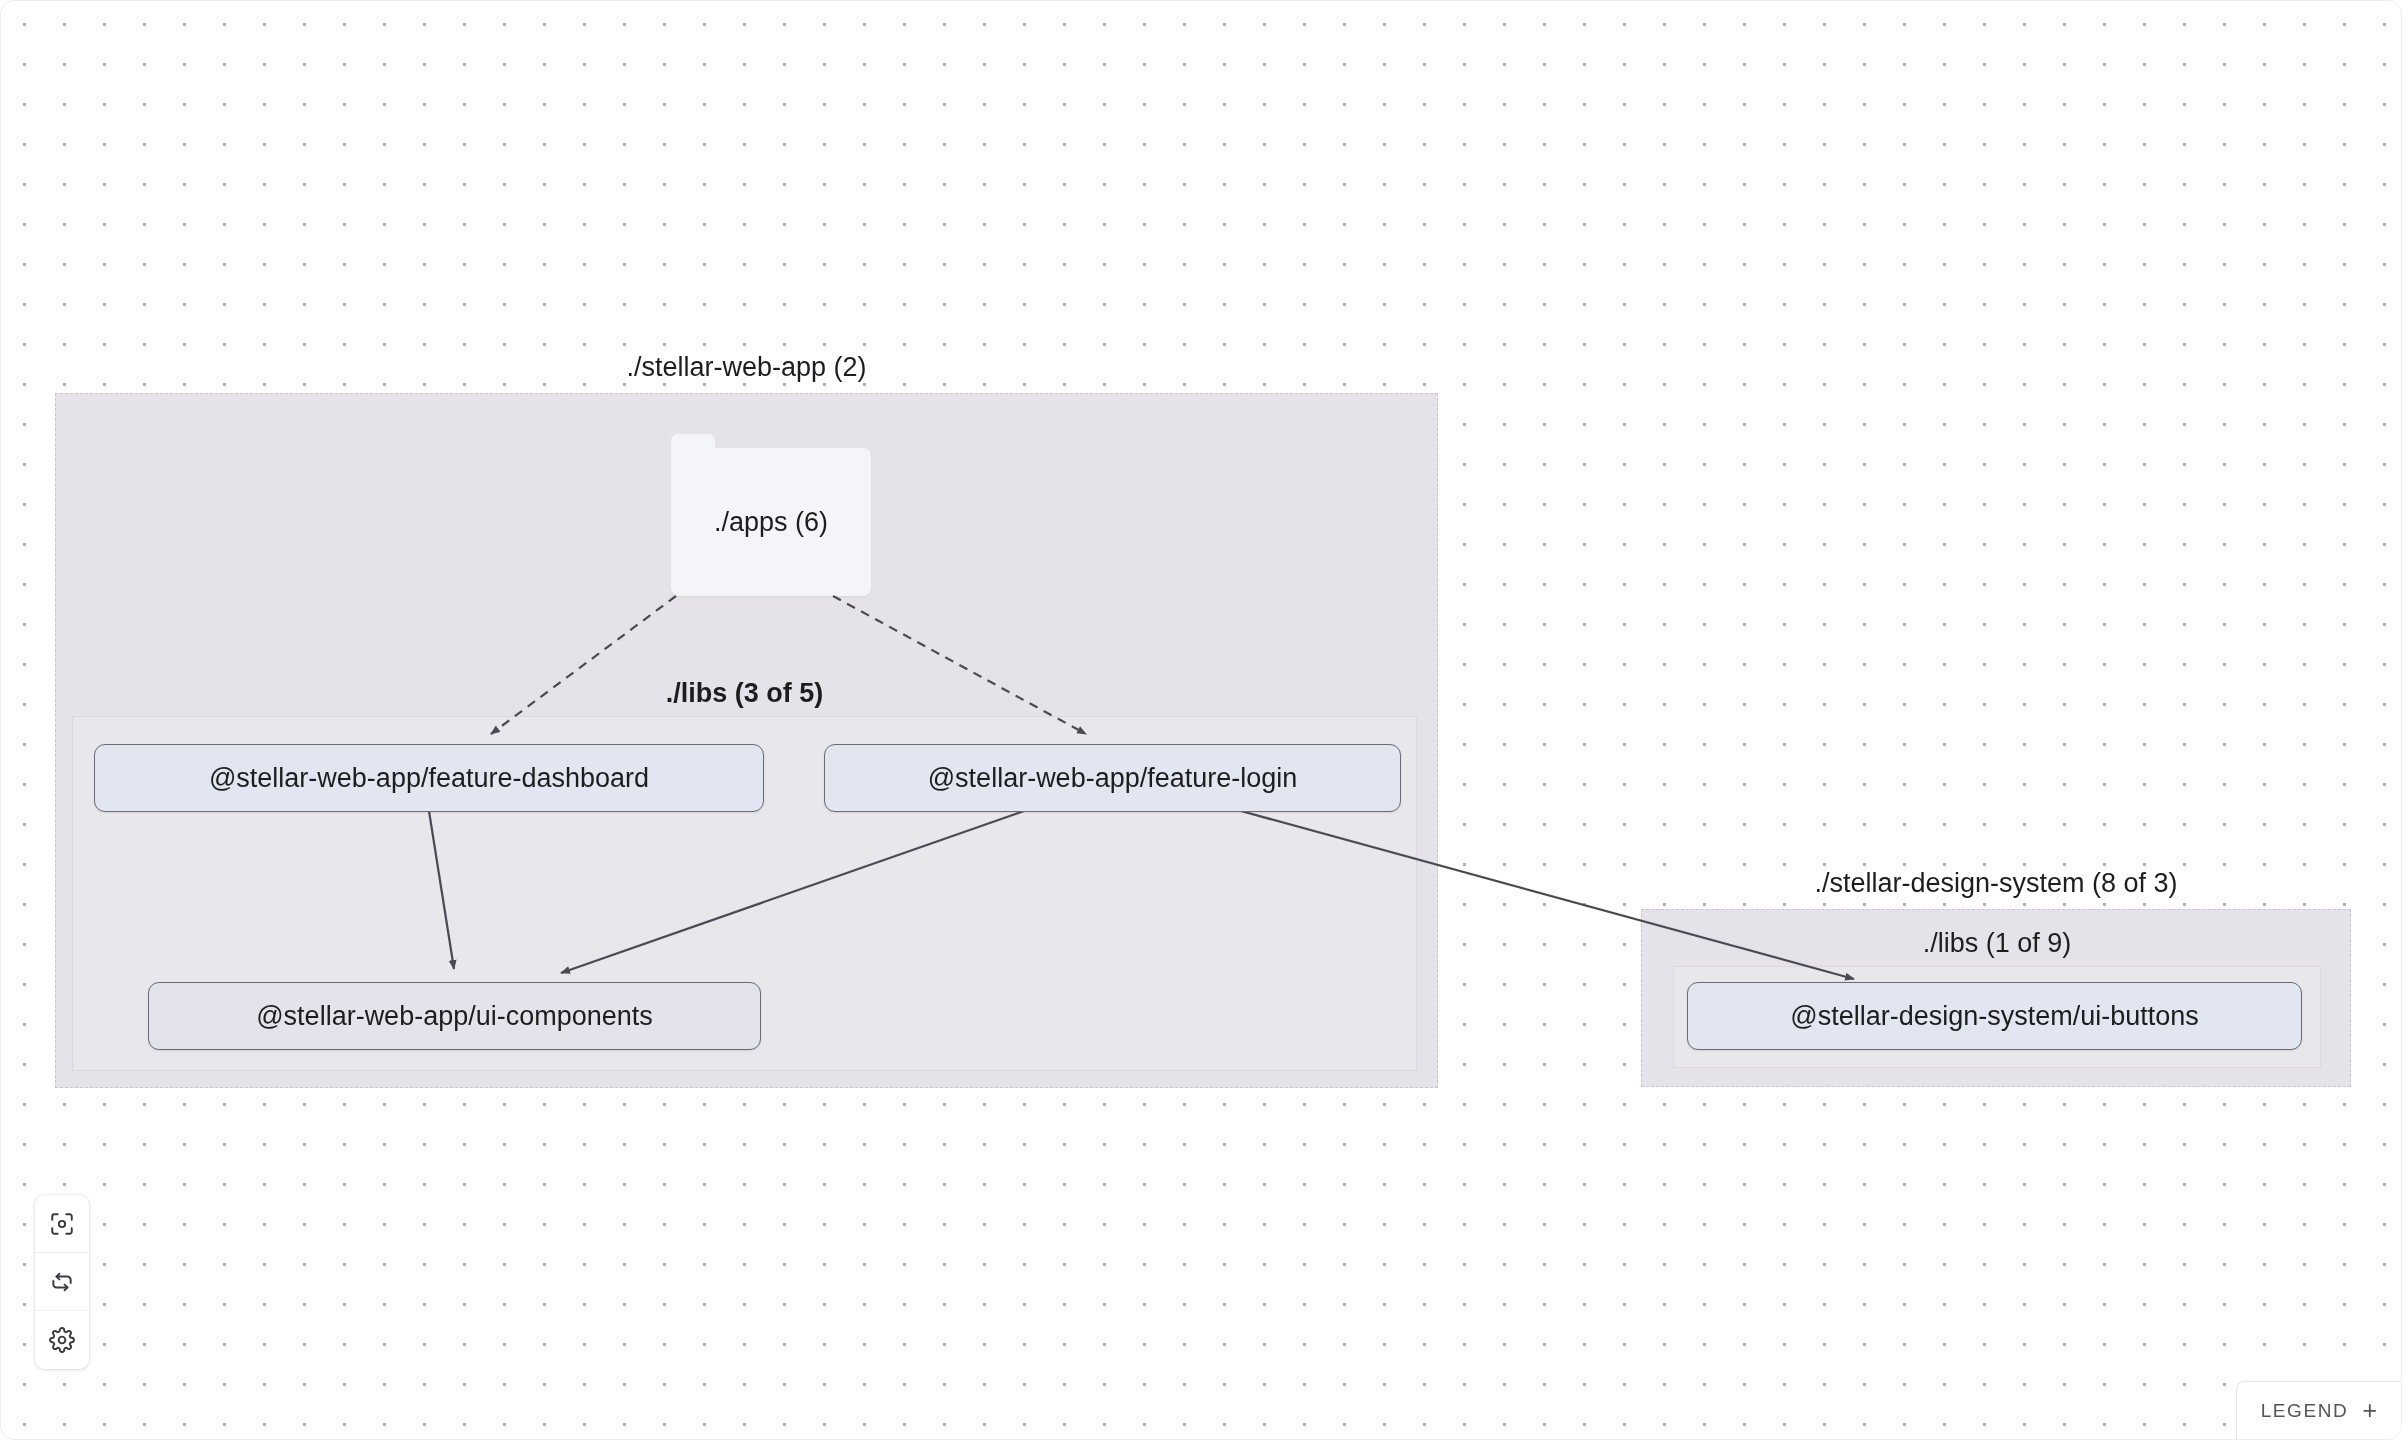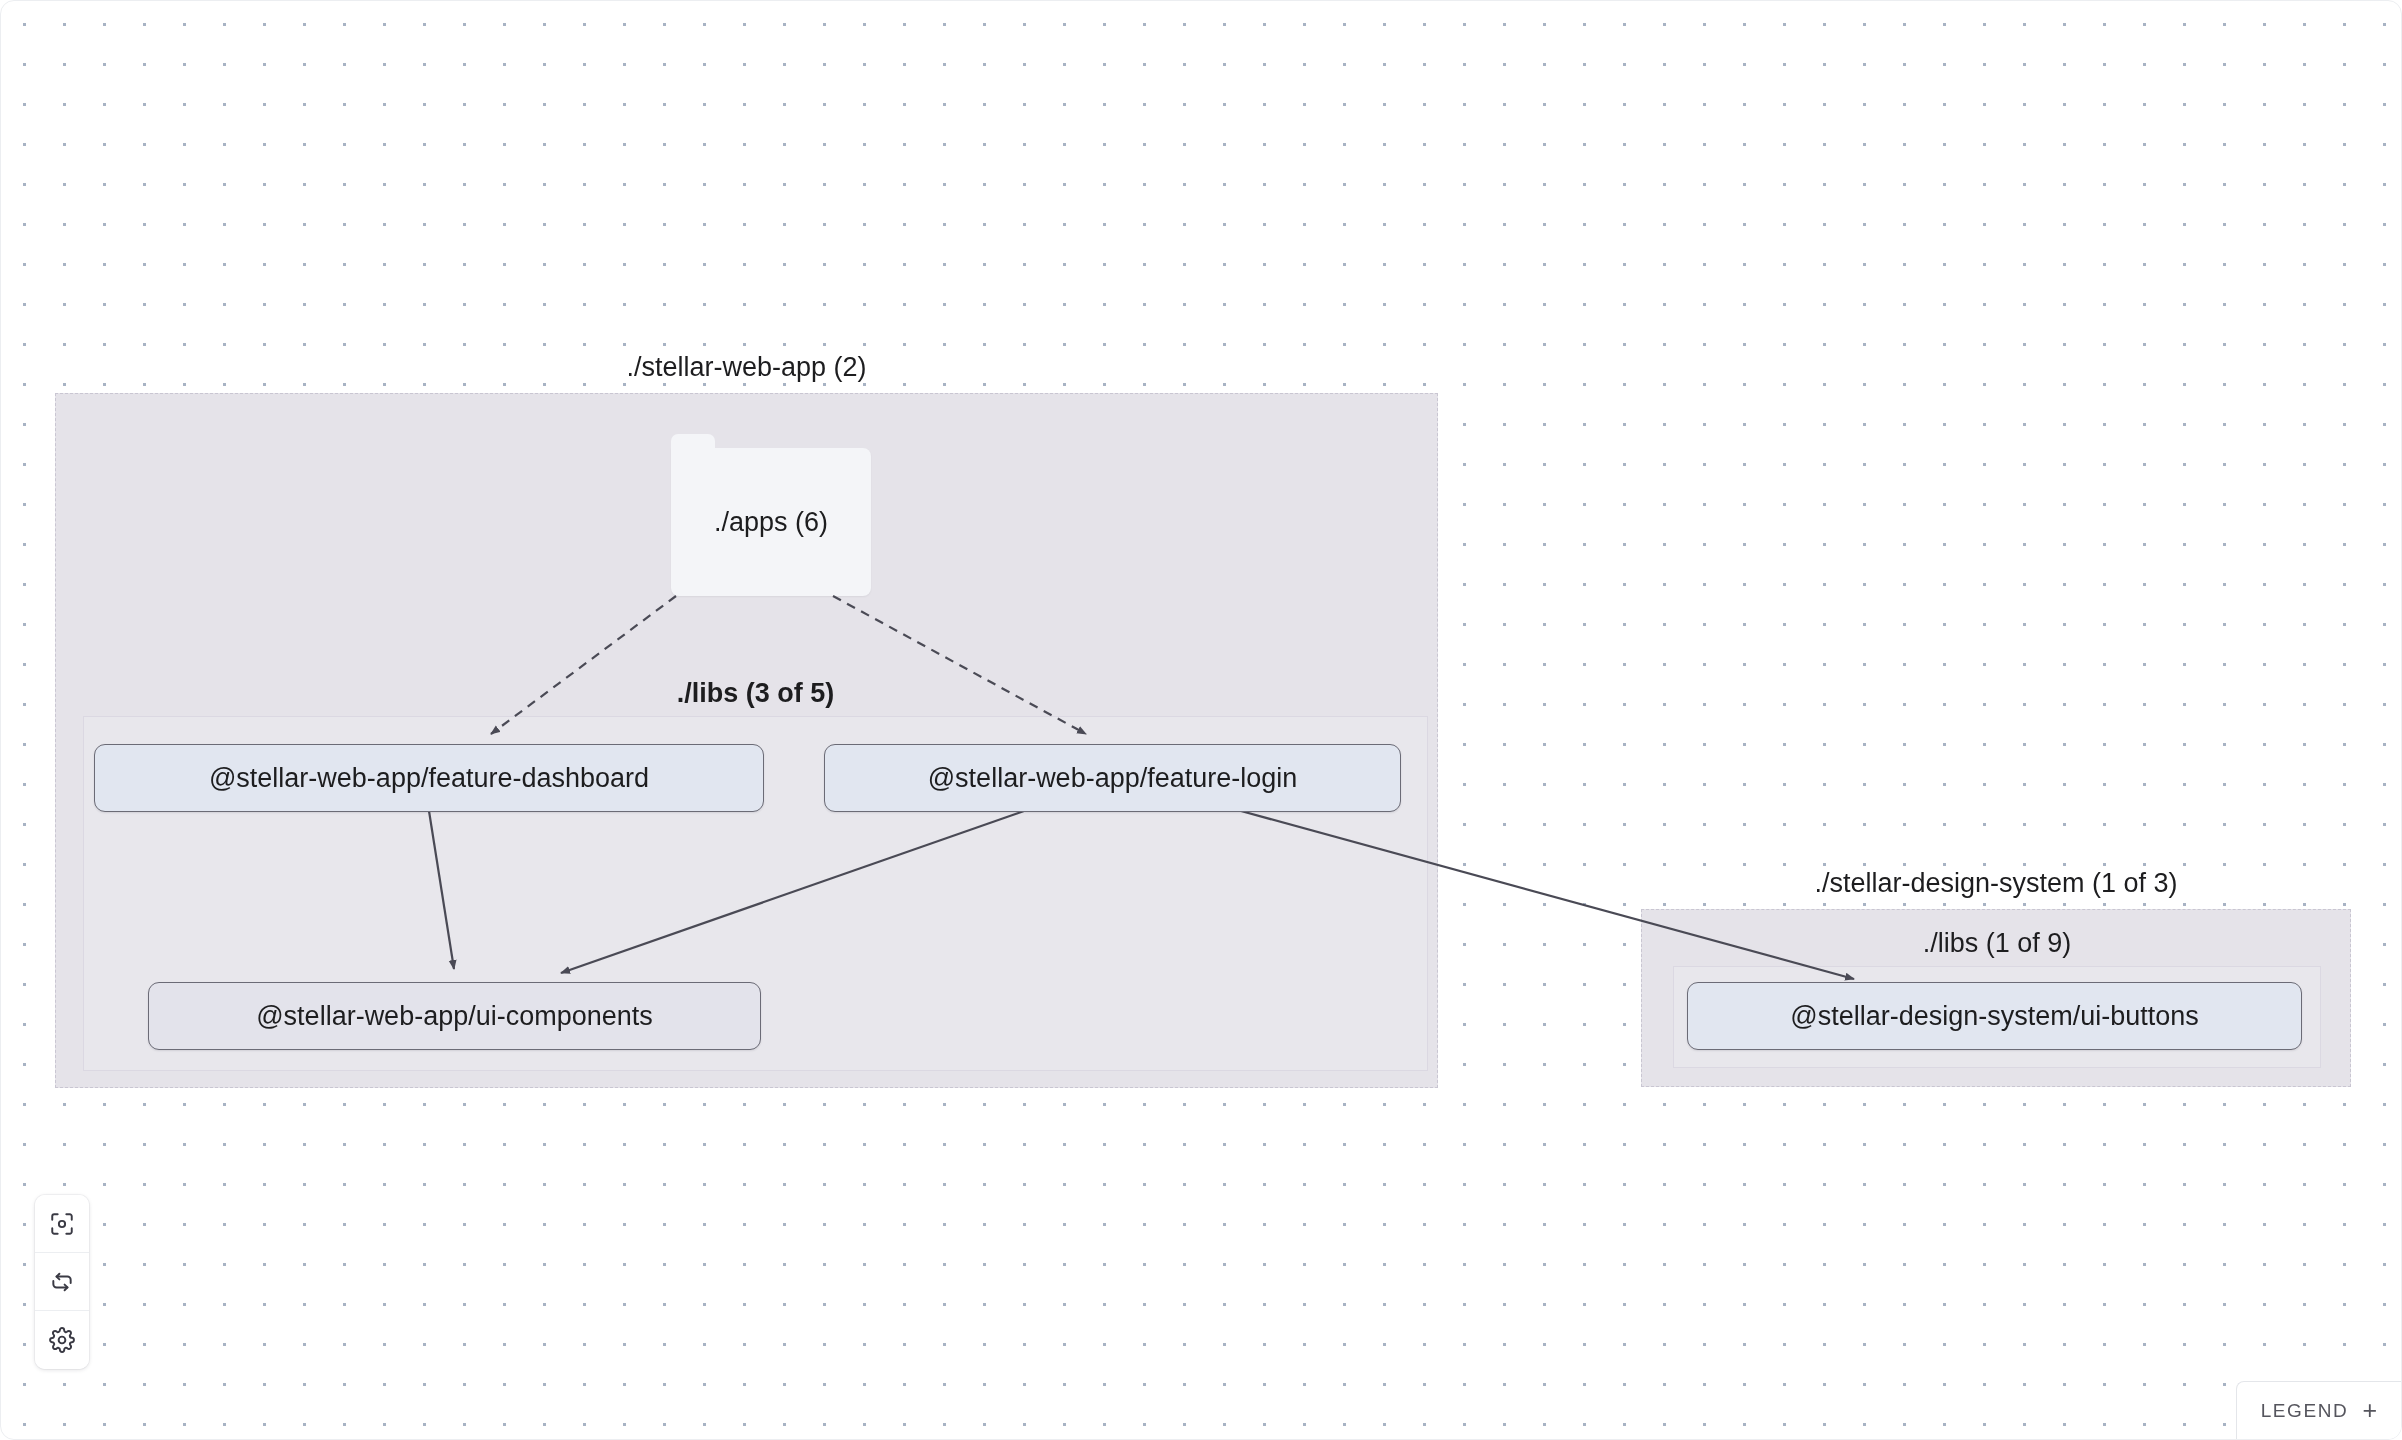--- a/index.html
+++ b/index.html
@@ -219,28 +219,28 @@
 
     <g>
       <path d="M 1240 810 L 1853 978" stroke="#4a4a55" stroke-width="2.2" fill="none" marker-end="url(#arrowhead)"></path>
     </g>
   </svg>
 
   <div class="project-group" style="left:54px; top:392px; width:1383px; height:695px;">
 
     <div class="group-title">./stellar-web-app (2)</div>
 
-    <div class="dir-group" style="left:27px; top:322px; width:1345px; height:355px;font-weight:bold;">
+    <div class="dir-group" style="left:16px; top:322px; width:1345px; height:355px;font-weight:bold;">
       <div class="dir-title">./libs (3 of 5)</div>
     </div>
   </div>
 
   <div class="project-group" style="left:1640px; top:908px; width:710px; height:178px;">
 
-    <div class="group-title">./stellar-design-system (1 of 3)</div>
+    <div class="group-title">./stellar-design-system (8 of 3)</div>
 
     <div class="dir-group" style="left:31px; top:56px; width:648px; height:102px;">
       <div class="dir-title">./libs (1 of 9)</div>
     </div>
   </div>
 
   <div class="folder-node" style="left:670px; top:433px; width:200px; height:162px;">
     <div class="folder-tab"></div>
     <div class="folder-body">
       <span class="folder-label">./apps (6)</span>

